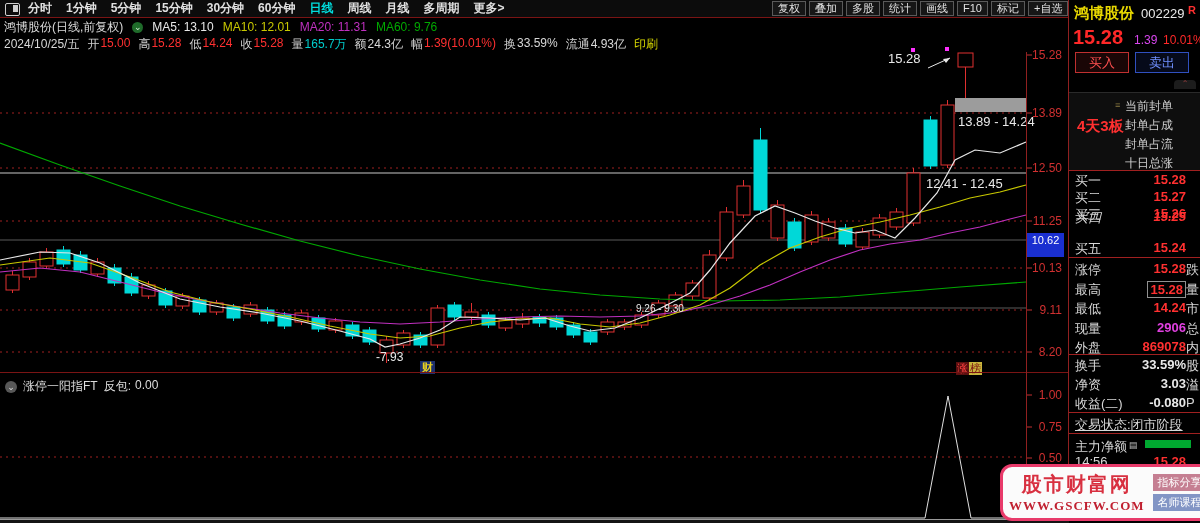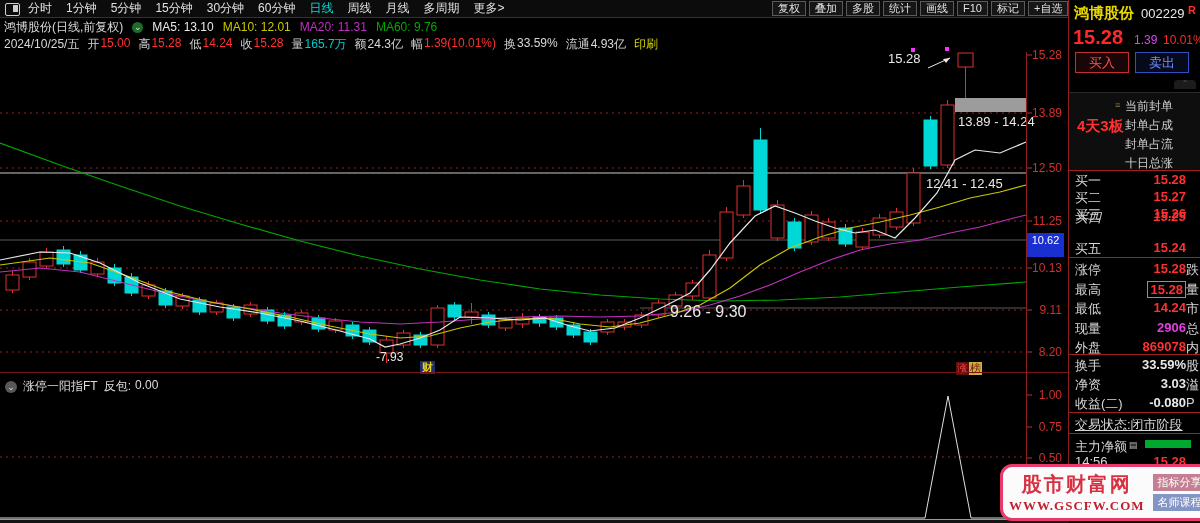--- a/index.html
+++ b/index.html
@@ -3,21 +3,21 @@
 <meta charset="utf-8">
 <style>
   html,body{margin:0;padding:0;background:#000;}
   #app{position:relative;width:1200px;height:523px;background:#000;overflow:hidden;
        font-family:"Liberation Sans",sans-serif;color:#d8d8d8;}
   
   #topbar{position:absolute;left:0;top:0;width:1200px;height:17px;background:#0c0c0c;}
   #win-icon{position:absolute;left:5px;top:3px;width:13px;height:11px;border:1px solid #cfcfcf;border-radius:2px;}
   #win-icon::after{content:"";position:absolute;right:1px;top:1px;width:5px;height:7px;background:#cfcfcf;}
   #menu-left{position:absolute;left:28px;top:0;height:17px;display:flex;align-items:center;gap:14px;font-size:12px;color:#e0e0e0;white-space:nowrap;}
-  #menu-left .itm{cursor:default;}
+  #menu-left .itm{cursor:default;font-weight:bold;}
   #menu-left .active{color:#00dcdc;}
   #menu-right{position:absolute;left:772px;top:0;height:17px;display:flex;align-items:center;gap:3px;font-size:11px;}
   #menu-right .btn{border:1px solid #5a5a5a;background:#161616;color:#e0e0e0;padding:0 5px;height:13px;line-height:13px;white-space:nowrap;}
   
   #info1{position:absolute;left:4px;top:20px;height:14px;display:flex;align-items:center;gap:9px;font-size:12px;white-space:nowrap;}
   #info2{position:absolute;left:4px;top:37px;height:14px;display:flex;align-items:center;gap:8px;font-size:12px;white-space:nowrap;}
   .tok{display:flex;gap:1px;}
   #ma-circle{display:inline-block;width:11px;height:11px;border-radius:50%;background:#1f6b2a;color:#cfe8cf;font-size:9px;line-height:11px;text-align:center;}
   
   #chart{position:absolute;left:0;top:0;}
@@ -310,21 +310,21 @@
         <span style="color: rgb(216, 216, 0);">印刷</span>
       </span>
     </div>
 
   <div id="axis-main"></div>
   <div id="level-box" style="top: 233px;">10.62</div>
 
   <div class="ann" style="left:888px;top:51px;">15.28</div>
   <div class="ann" style="left:958px;top:114px;">13.89 - 14.24</div>
   <div class="ann" style="left:926px;top:176px;">12.41 - 12.45</div>
-  <div class="ann" style="left:670px;top:303px;font-size:16px;">9.26 - 9.30</div>
+  <div class="ann" style="left:636px;top:303px;font-size:10px;">9.26 - 9.30</div>
   <div class="ann" style="left:376px;top:350px;font-size:12px;">-7.93</div>
   <div id="cai-badge">财</div>
   <div id="rank-badge">
     <span class="r1">涨</span>
     <span class="r2">榜</span>
   </div>
 
   <div id="sub-head">
     <span id="sub-icon">⌄</span>
     <span>涨停一阳指FT</span>

